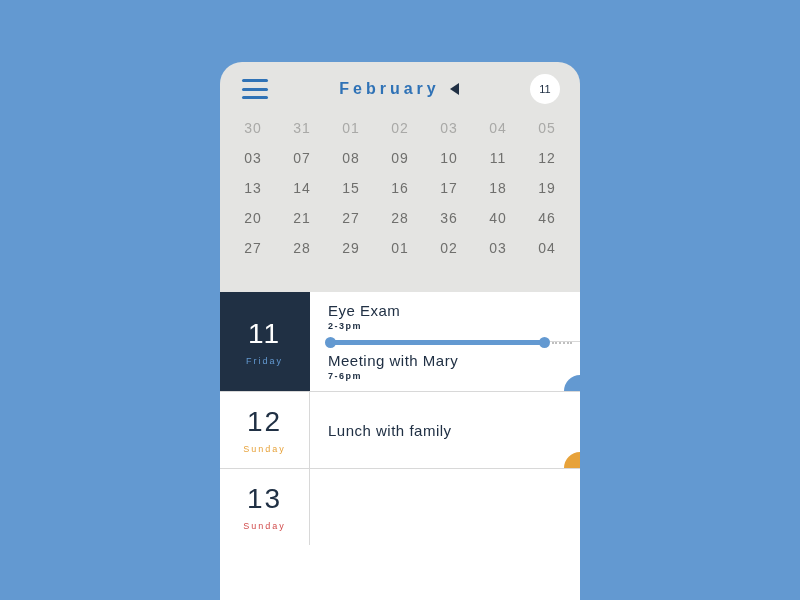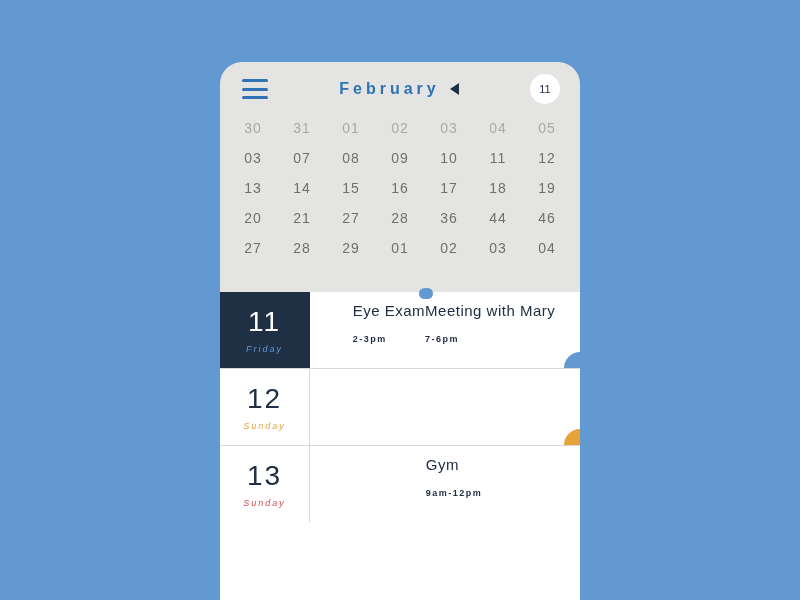--- a/index.html
+++ b/index.html
@@ -104,49 +104,48 @@
   }
   .day-num {
     font-size: 28px;
     font-weight: 300;
     letter-spacing: 2px;
   }
   .day-name {
     margin-top: 6px;
     font-size: 9px;
     letter-spacing: 2px;
-    font-style: italic;
   }
   .day.selected .day-name { color: #6399d1; }
   .day-name.sat { color: #e7a23a; }
   .day-name.sun { color: #d14b4b; }
   .events {
     flex: 1;
     display: flex;
-    flex-direction: row;
+    flex-direction: column;
     justify-content: center;
     padding-left: 18px;
     position: relative;
   }
   .event {
     padding: 10px 0 10px 0;
     position: relative;
   }
   .event-title {
     font-size: 15px;
     color: #203044;
     font-weight: 300;
     letter-spacing: 0.5px;
   }
   .event-time {
     font-size: 9px;
     color: #203044;
     letter-spacing: 1.5px;
     font-weight: 600;
-    margin-top: 15px;
+    margin-top: 2px;
   }
   
   .progress-wrap {
     position: relative;
     height: 1px;
     margin: 0;
     border-top: 1px solid #d8d8d8;
   }
   .progress-bar {
     position: absolute;
@@ -230,21 +229,21 @@
         <div class="cal-cell">17</div>
         <div class="cal-cell">18</div>
         <div class="cal-cell">19</div>
       </div>
       <div class="cal-row">
         <div class="cal-cell">20</div>
         <div class="cal-cell">21</div>
         <div class="cal-cell">27</div>
         <div class="cal-cell">28</div>
         <div class="cal-cell">36</div>
-        <div class="cal-cell">44</div>
+        <div class="cal-cell">40</div>
         <div class="cal-cell">46</div>
       </div>
       <div class="cal-row">
         <div class="cal-cell">27</div>
         <div class="cal-cell">28</div>
         <div class="cal-cell">29</div>
         <div class="cal-cell">01</div>
         <div class="cal-cell">02</div>
         <div class="cal-cell">03</div>
         <div class="cal-cell">04</div>
@@ -275,31 +274,26 @@
           <div class="quarter blue" style="bottom: 0px;"></div>
         </div>
       </div>
       <div class="day">
         <div class="day-head">
           <div class="day-num">12</div>
           <div class="day-name sat">Sunday</div>
         </div>
         <div class="events">
           <div class="event" style="border-top: none;">
+            <div class="event-title">Lunch with family</div>
           </div>
           <div class="quarter yellow" style="bottom: 0px;"></div>
         </div>
       </div>
       <div class="day">
         <div class="day-head">
           <div class="day-num">13</div>
           <div class="day-name sun">Sunday</div>
         </div>
-        <div class="events">
-          <div class="event" style="border-top: none;">
-            <div class="event-title">Gym</div>
-            <div class="event-time">9am-12pm</div>
-          </div>
-        </div>
       </div>
     </div>
 
 </div>
 
 </body></html>

